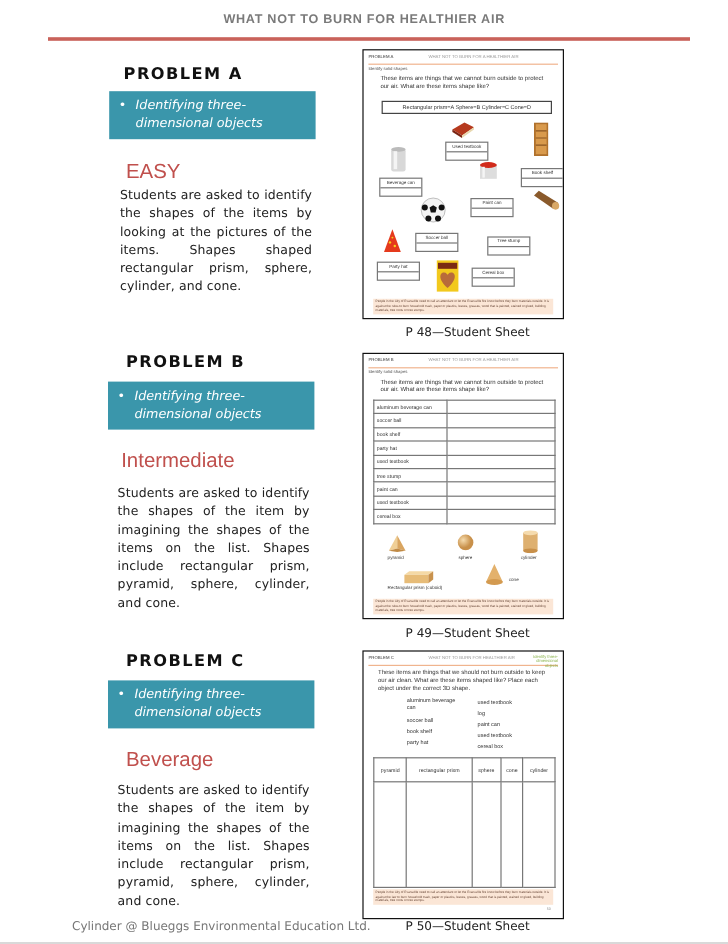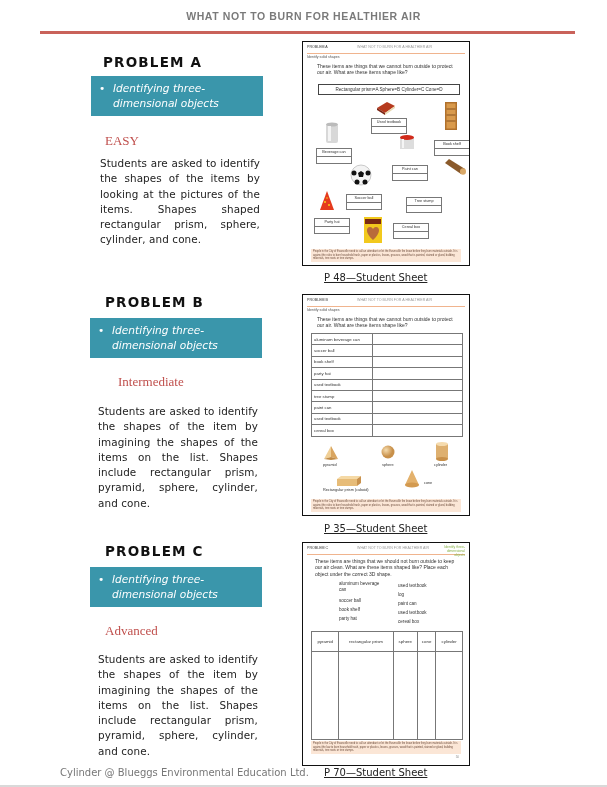--- a/index.html
+++ b/index.html
@@ -17,21 +17,21 @@
     position: absolute; left: 12px; font-family: "DejaVu Sans", sans-serif; font-weight: bold;
     font-size: 13.5px; letter-spacing: 1.2px; color: #111; white-space: nowrap;
   }
   .bullet-box {
     position: absolute; left: 0; width: 172px; height: 40px; background: #3a96ab; color: #fff;
     font-family: "DejaVu Sans", sans-serif; font-style: italic; font-size: 10.6px; line-height: 15px;
     box-sizing: border-box; padding: 5px 6px 0 22px;
   }
   .bullet-box .dot { position: absolute; left: 8px; top: 5px; font-style: normal; }
   .level {
-    position: absolute; left: 15px; font-family: Liberation Serif, serif; font-size: 13px; color: #c0504d;
+    position: absolute; left: 15px; font-family: Liberation Sans, sans-serif; font-size: 17px; color: #c0504d;
   }
   .desc {
     position: absolute; left: 10px; width: 160px; font-family: "DejaVu Sans", sans-serif; font-size: 10.4px;
     line-height: 15.3px; text-align: justify; text-align-last: left; color: #222; letter-spacing: 0.1px;
   }
 
   .thumb {
     position: absolute; left: 302px; width: 168px; border: 1.5px solid #111; background: #fff; overflow: hidden;
     box-sizing: border-box; font-family: "Liberation Sans", sans-serif; color: #555;
   }
@@ -57,21 +57,21 @@
   .th-table { position: absolute; left: 8px; width: 152px; border-collapse: collapse; font-size: 4.3px; color: #333; }
   .th-table td { border: 0.6px solid #777; height: 10.4px; padding: 0 2px; }
   .th-table td.c1 { width: 56px; }
   .shape-label { position: absolute; font-size: 3.8px; color: #333; }
 
   .th-list { position: absolute; font-size: 4.6px; line-height: 9px; color: #333; }
   .th-grid { position: absolute; left: 8px; width: 152px; border-collapse: collapse; font-size: 4.4px; color: #333; }
   .th-grid td { border: 0.6px solid #777; text-align: center; }
 
   .caption {
-    position: absolute; left: 324px; font-family: "DejaVu Sans", sans-serif; font-size: 10px; color: #222; white-space: nowrap; text-decoration: underline;
+    position: absolute; left: 338px; font-family: "DejaVu Sans", sans-serif; font-size: 10px; color: #222; white-space: nowrap;
   }
   .copyright {
     position: absolute; left: 60px; top: 767px; font-family: "DejaVu Sans", sans-serif; font-size: 10px; color: #777;
   }
   .bottom-rule { position: absolute; left: 0; right: 0; top: 785px; height: 2px; background: #d9d9d9; }
 </style>
 </head>
 <body>
 
 <div class="hdr-title">WHAT NOT TO BURN FOR HEALTHIER AIR</div>
@@ -172,21 +172,21 @@
   <div class="caption" style="top:272px;">P 48—Student Sheet</div>
 </div>
 
 <div>
   <div class="prob-title" style="left:105px; top:294px;">PROBLEM B</div>
   <div class="bullet-box" style="left:90px; top:318px;">
     <span class="dot">•</span>
     <div>Identifying three-</div>
     <div>dimensional objects</div>
   </div>
-  <div class="level" style="left:118px; top:374px;text-align:center;">Intermediate</div>
+  <div class="level" style="left:101px; top:374px;text-align:center;">Intermediate</div>
   <div class="desc" style="left:98px; top:404px;">Students are asked to identify the shapes of the item by imagining the shapes of the items on the list. Shapes include rectangular prism, pyramid,  sphere, cylinder, and cone.</div>
 
   <div class="thumb" style="top:294px; height:222px;">
     <div class="th-head">
       <span class="l">PROBLEM B</span>
       <span class="c">WHAT NOT TO BURN FOR A HEALTHIER AIR</span>
     </div>
     <div class="th-sub">Identify solid shapes</div>
     <div class="th-q" style="top:21px;">These items are things that we cannot burn outside to protect our air.  What are these items shape like?</div>
 
@@ -260,31 +260,31 @@
         <ellipse cx="8" cy="16" rx="7" ry="2.5" fill="#d39a50"></ellipse>
     </svg>
     <div class="shape-label" style="left:20px; top:168px;">pyramid</div>
     <div class="shape-label" style="left:79px; top:168px;">sphere</div>
     <div class="shape-label" style="left:131px; top:168px;">cylinder</div>
     <div class="shape-label" style="left:20px; top:193px;">Rectangular prism (cuboid)</div>
     <div class="shape-label" style="left:121px; top:186px;">cone</div>
 
     <div class="footer-note" style="top:204px;">People in the City of Evansville need to call an attendant or let the Evansville fire know before they burn materials outside. It is against the rules to burn household trash, paper or plastics, leaves, grasses, wood that is painted, stained or glued, building materials, tree roots or tree stumps.</div>
   </div>
-  <div class="caption" style="top:523px;">P 35—Student Sheet</div>
+  <div class="caption" style="top:523px;">P 49—Student Sheet</div>
 </div>
 
 <div>
   <div class="prob-title" style="left:105px; top:543px;">PROBLEM C</div>
   <div class="bullet-box" style="left:90px; top:567px;">
     <span class="dot">•</span>
     <div>Identifying three-</div>
     <div>dimensional objects</div>
   </div>
-  <div class="level" style="left:105px; top:623px;">Advanced</div>
+  <div class="level" style="left:105px; top:623px;">Beverage</div>
   <div class="desc" style="left:98px; top:652px;">Students are asked to identify the shapes of the item by imagining the shapes of the items on the list. Shapes include rectangular prism, pyramid, sphere, cylinder, and cone.</div>
 
   <div class="thumb" style="top:542px; height:224px;">
     <div class="th-head">
       <span class="l">PROBLEM C</span>
       <span class="c">WHAT NOT TO BURN FOR HEALTHIER AIR</span>
       <span class="r" style="width:26px;">Identify three-dimensional objects</span>
     </div>
     <div class="th-q" style="top:15px; left:12px;">These items are things that we should not burn outside to keep our air clean.  What are these items shaped like? Place each object under the correct 3D shape.</div>
 
@@ -317,17 +317,17 @@
             <td></td>
             <td></td>
             <td></td>
           </tr>
     </tbody>
       </table>
 
     <div class="footer-note" style="top:198px;">People in the City of Evansville need to call an attendant or let the Evansville fire know before they burn materials outside. It is against the law to burn household trash, paper or plastics, leaves, grasses, wood that is painted, stained or glued, building materials, tree roots or tree stumps.</div>
     <div class="page-num" style="top:212px;">50</div>
   </div>
-  <div class="caption" style="top:767px;">P 70—Student Sheet</div>
+  <div class="caption" style="top:767px;">P 50—Student Sheet</div>
 </div>
 
 <div class="copyright">Cylinder @ Blueggs Environmental Education Ltd.</div>
 <div class="bottom-rule"></div>
 
 </body></html>

